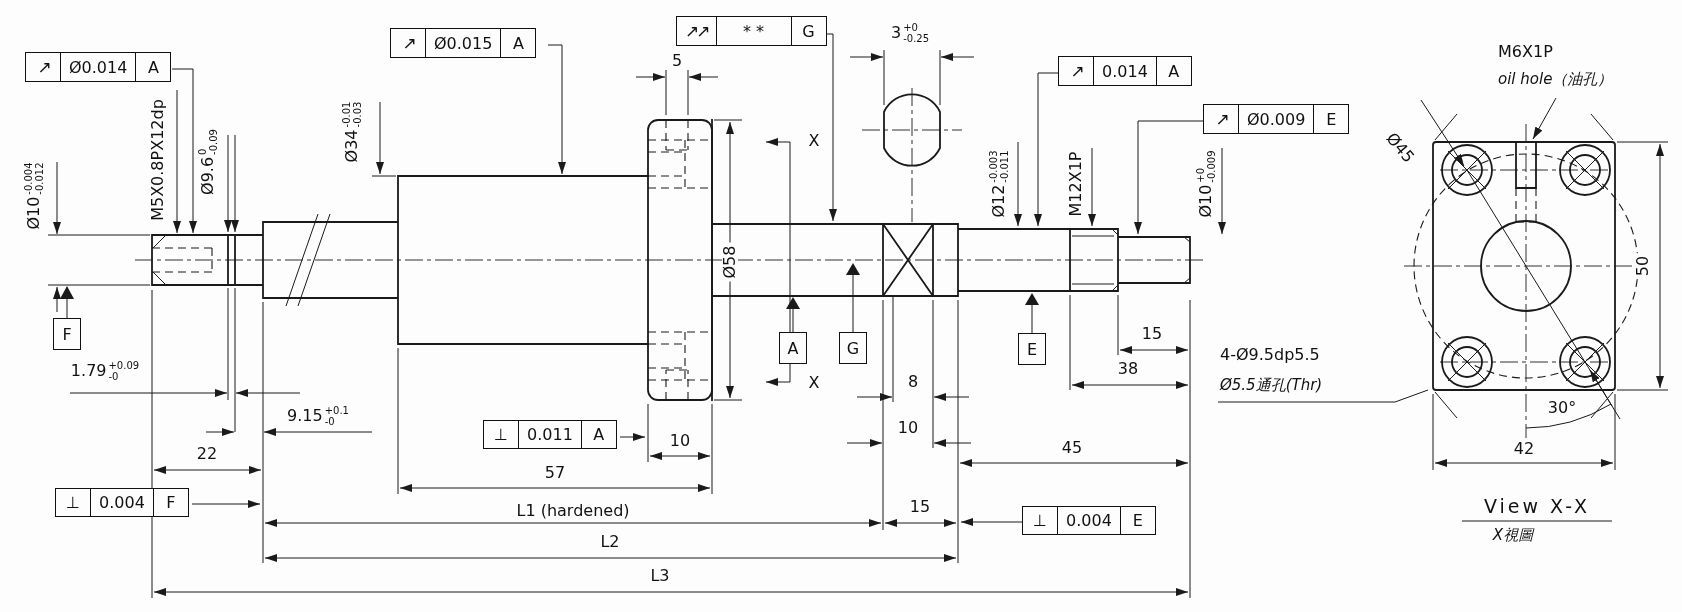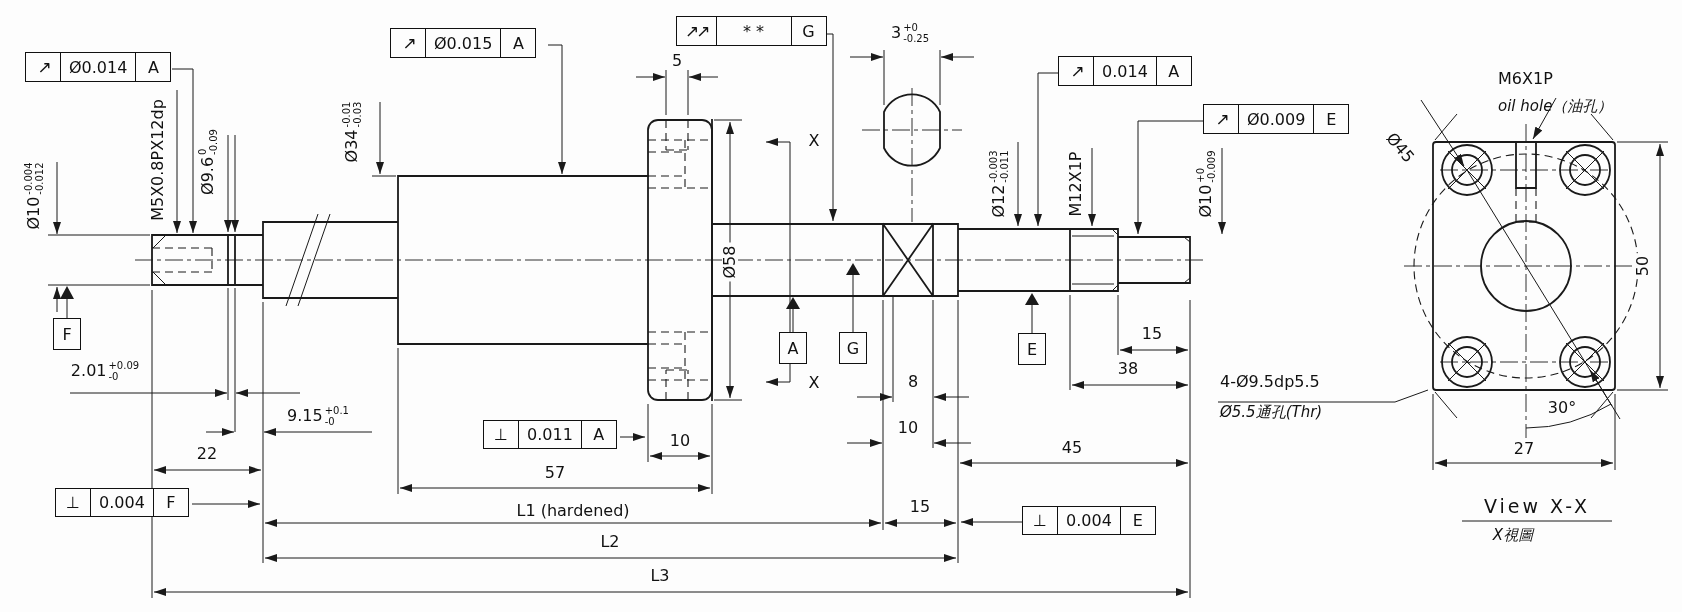--- a/index.html
+++ b/index.html
@@ -5,21 +5,21 @@
   html,body{margin:0;padding:0;background:#e8e8e8;}
   #stage{position:relative;width:1682px;height:612px;background:#fdfdfd;overflow:hidden;
          font-family:"DejaVu Sans","Liberation Sans",sans-serif;color:#111;}
   #art{position:absolute;left:0;top:0;}
   .o{fill:none;stroke:#1a1a1a;stroke-width:1.8;stroke-linecap:square}
   .t{fill:none;stroke:#1a1a1a;stroke-width:1;stroke-linecap:butt}
   .d{fill:none;stroke:#1a1a1a;stroke-width:1.1;stroke-dasharray:8 5}
   .c{fill:none;stroke:#1a1a1a;stroke-width:.9;stroke-dasharray:18 4 4 4}
   .lb{position:absolute;transform:translate(-50%,-50%);font-size:16px;line-height:1;
       white-space:nowrap;display:flex;align-items:center;}
-  .lb-left{position:absolute;transform:translate(0,-50%);font-size:16px;line-height:1;white-space:nowrap;margin-top:27px;}
+  .lb-left{position:absolute;transform:translate(0,-50%);font-size:16px;line-height:1;white-space:nowrap;}
   .vlb{transform:translate(-50%,-50%) rotate(-90deg);}
   .rot55{transform:translate(-50%,-50%) rotate(50deg);}
   .bg{background:#fdfdfd;padding:0 3px;}
   .tol{display:inline-flex;flex-direction:column;font-size:10px;line-height:1.1;margin-left:2px;}
   .tol i{font-style:normal;}
   .fcf{position:absolute;display:flex;border:1.7px solid #111;background:#fdfdfd;align-items:stretch;}
   .fc{display:flex;align-items:center;justify-content:center;padding:4px 8px;font-size:16px;
       border-right:1.7px solid #111;min-width:18px;}
   .fc:last-child{border-right:none;}
   .sym{letter-spacing:-3px;font-size:17px;}
@@ -276,21 +276,21 @@
 <div class="lb" style="left:814px;top:383px">X</div>
 
 <div class="lb" style="left:910px;top:33px">
   <span>3</span>
   <span class="tol">
         <i>+0</i>
         <i>-0.25</i>
       </span>
 </div>
 <div class="lb" style="left:105px;top:371px">
-  <span>2.01</span>
+  <span>1.79</span>
   <span class="tol">
         <i>+0.09</i>
         <i>-0</i>
       </span>
 </div>
 <div class="lb" style="left:318px;top:416px">
   <span>9.15</span>
   <span class="tol">
         <i>+0.1</i>
         <i>-0</i>
@@ -310,18 +310,18 @@
 <div class="lb" style="left:1128px;top:369px">38</div>
 <div class="lb" style="left:1152px;top:334px">15</div>
 
 <div class="lb-left" style="left:1220px;top:355px">4-Ø9.5dp5.5</div>
 <div class="lb-left cjk" style="left:1220px;top:385px">Ø5.5通孔(Thr)</div>
 
 <div class="lb-left" style="left:1498px;top:52px">M6X1P</div>
 <div class="lb-left cjk" style="left:1498px;top:79px">oil hole（油孔）</div>
 <div class="lb rot55" style="left:1400px;top:148px">Ø45</div>
 <div class="lb vlb bg" style="left:1643px;top:266px">50</div>
-<div class="lb" style="left:1524px;top:449px">27</div>
+<div class="lb" style="left:1524px;top:449px">42</div>
 <div class="lb" style="left:1562px;top:408px">30°</div>
 <div class="lb big" style="left:1537px;top:506px">View X-X</div>
 <div class="lb cjk" style="left:1513px;top:535px">X視圖</div>
 
 </div>
 
 </body></html>

